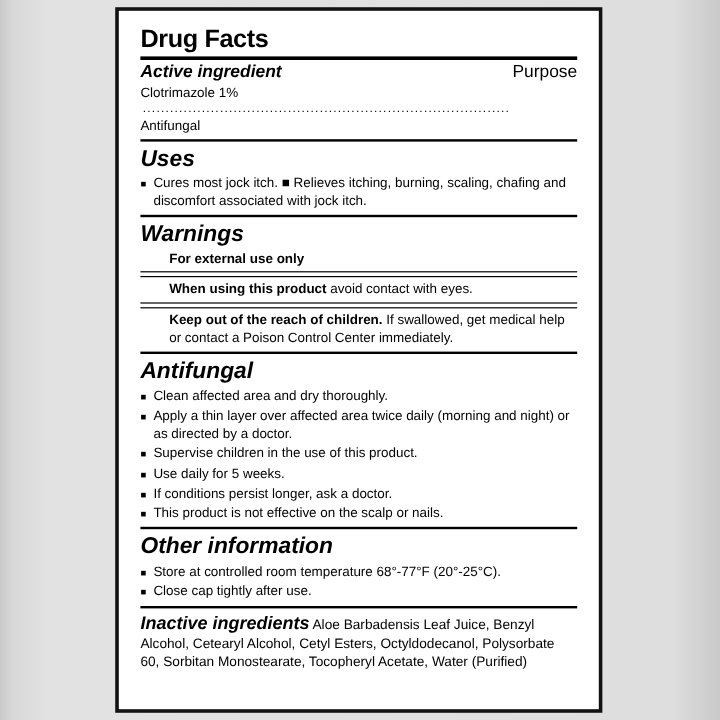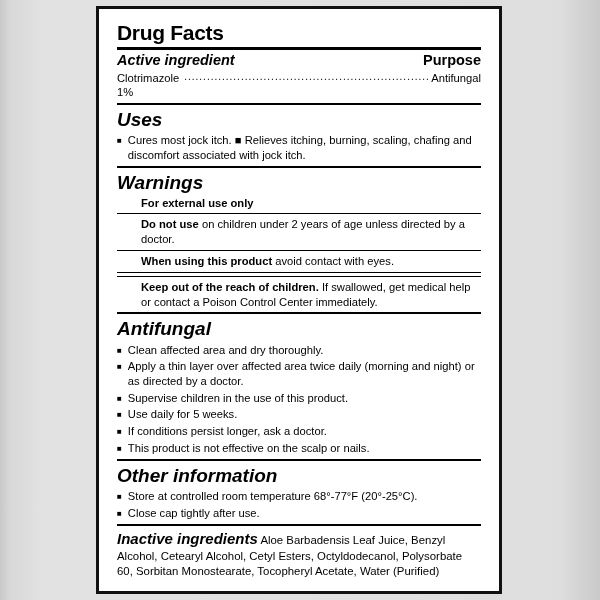--- a/index.html
+++ b/index.html
@@ -67,21 +67,21 @@
     align-items: center;
   }
   .hdr {
     font-size: 14.5px;
     font-weight: bold;
     font-style: italic;
     line-height: 1.2;
   }
   .hdr-plain {
     font-size: 14.5px;
-    font-weight: bold;
+    font-weight: normal;
     line-height: 1.2;
   }
   .sec-hdr-italic {
     font-size: 19px;
     font-weight: bold;
     font-style: italic;
     line-height: 1.25;
     margin: 1px 0 1px 0;
   }
   .body {
@@ -91,20 +91,21 @@
     padding-left: 24px;
   }
   .body b {
     font-weight: bold;
   }
   .ing-line {
     display: flex;
     font-size: 11.2px;
     line-height: 1.3;
     margin-top: 1px;
+    flex-direction: column;
   }
   .dots {
     flex: 1 1 auto;
     margin: 0 2px;
     overflow: hidden;
     white-space: nowrap;
     color: #000;
     letter-spacing: 1px;
     font-size: 10px;
     position: relative;
@@ -164,21 +165,20 @@
         <span class="sq">■</span>
         <span class="txt">Cures most jock itch. ■ Relieves itching, burning, scaling, chafing and discomfort associated with jock itch.</span>
       </div>
 
       <div class="rule-med"></div>
 
       <div class="sec-hdr-italic">Warnings</div>
       <div class="body"><b>For external use only</b></div>
 
       <div class="rule-thin"></div>
-      <div class="body"><b>Do not use</b><span> on children under 2 years of age unless directed by a doctor.</span></div>
 
       <div class="rule-thin"></div>
       <div class="body"><b>When using this product</b><span>  avoid contact with eyes.</span></div>
 
       <div class="rule-thin"></div>
 
       <div class="rule-thin"></div>
       <div class="body"><b>Keep out of the reach of children.</b><span> If swallowed, get medical help or contact a Poison Control Center immediately.</span></div>
 
       <div class="rule-med"></div>

